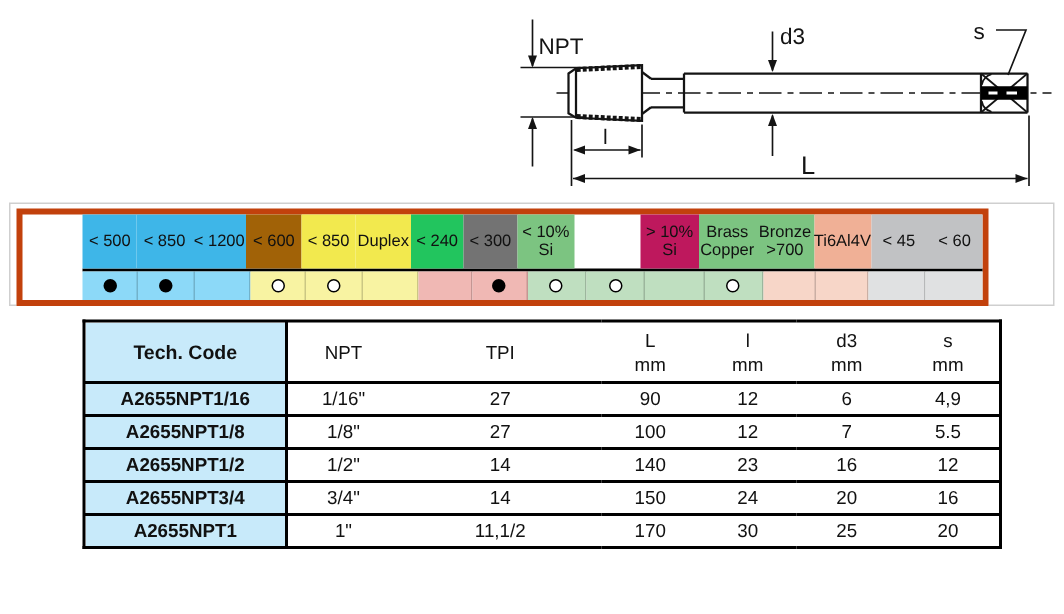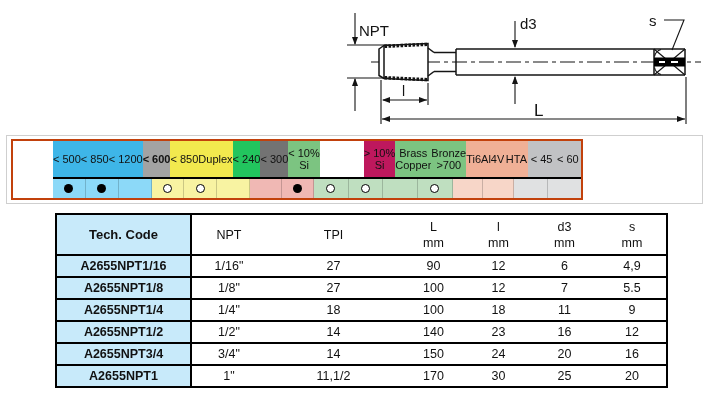--- a/index.html
+++ b/index.html
@@ -10,21 +10,21 @@
   }
   .abs{position:absolute;}
 
   
   #diagram{left:0;top:0;width:709px;height:133px;}
   #diagram svg{display:block;}
   #diagram text{font-family:"Liberation Sans","DejaVu Sans",sans-serif;fill:#141414;}
 
   
   .mt-outline{left:6px;top:135px;width:695px;height:67px;border:1px solid #cfcfcf;}
-  .mt{left:11px;top:139px;width:572px;background:#fff;border:2px solid #c2410c;box-sizing:border-box;padding-left:40px;}
+  .mt{left:11px;top:139px;width:648px;background:#fff;border:4px solid #c2410c;box-sizing:border-box;padding-left:40px;}
   .mt-header{display:flex;height:36px;border-bottom:2px solid #000;}
   .mt-dots{display:flex;height:19px;}
   .mat-h{
     display:flex;flex-direction:column;justify-content:center;align-items:center;
     font-size:11px;line-height:12.5px;box-sizing:border-box;white-space:nowrap;
   }
   .mat-d{
     display:flex;justify-content:center;align-items:center;box-sizing:border-box;
     border-right:1px solid rgba(0,0,0,0.18);
   }
@@ -118,21 +118,21 @@
   <div class="mt-header">
       <div class="mat-h" style="width: 42.67px; background: rgb(62, 182, 232);">
         <div>&lt; 500</div>
       </div>
       <div class="mat-h" style="width: 42.67px; background: rgb(62, 182, 232);">
         <div>&lt; 850</div>
       </div>
       <div class="mat-h" style="width: 42.67px; background: rgb(62, 182, 232); text-align: center;">
         <div>&lt; 1200</div>
       </div>
-      <div class="mat-h" style="width: 42.67px; background: #a3a3a3; font-weight: bold;">
+      <div class="mat-h" style="width: 42.67px; background: #a16207;">
         <div>&lt; 600</div>
       </div>
       <div class="mat-h" style="width: 42.67px; background: rgb(242, 233, 78);">
         <div>&lt; 850</div>
       </div>
       <div class="mat-h" style="width: 42.67px; background: rgb(242, 233, 78);">
         <div>Duplex</div>
       </div>
       <div class="mat-h" style="width: 41.5px; background: #22c55e;">
         <div>&lt; 240</div>
@@ -151,23 +151,20 @@
       <div class="mat-h" style="width: 45px; background: rgb(124, 196, 129);">
         <div>Brass</div>
         <div>Copper</div>
       </div>
       <div class="mat-h" style="width: 45px; background: rgb(124, 196, 129);">
         <div>Bronze</div>
         <div>&gt;700</div>
       </div>
       <div class="mat-h" style="width: 40px; background: rgb(240, 176, 150);">
         <div>Ti6Al4V</div>
-      </div>
-      <div class="mat-h" style="width: 40px; background: rgb(240, 176, 150);">
-        <div>HTA</div>
       </div>
       <div class="mat-h" style="width: 43.5px; background: rgb(193, 194, 196);">
         <div>&lt; 45</div>
       </div>
       <div class="mat-h" style="width: 43.5px; background: rgb(193, 194, 196);">
         <div>&lt; 60</div>
       </div>
     </div>
   <div class="mt-dots">
       <div class="mat-d" style="width: 42.67px; background: rgb(140, 217, 248);">
@@ -272,29 +269,20 @@
         <tr>
           <td class="c-code">A2655NPT1/8</td>
           <td>1/8"</td>
           <td>27</td>
           <td>100</td>
           <td>12</td>
           <td>7</td>
           <td>5.5</td>
         </tr>
         <tr>
-          <td class="c-code">A2655NPT1/4</td>
-          <td>1/4"</td>
-          <td>18</td>
-          <td>100</td>
-          <td>18</td>
-          <td>11</td>
-          <td>9</td>
-        </tr>
-        <tr>
           <td class="c-code">A2655NPT1/2</td>
           <td>1/2"</td>
           <td>14</td>
           <td>140</td>
           <td>23</td>
           <td>16</td>
           <td>12</td>
         </tr>
         <tr>
           <td class="c-code">A2655NPT3/4</td>

